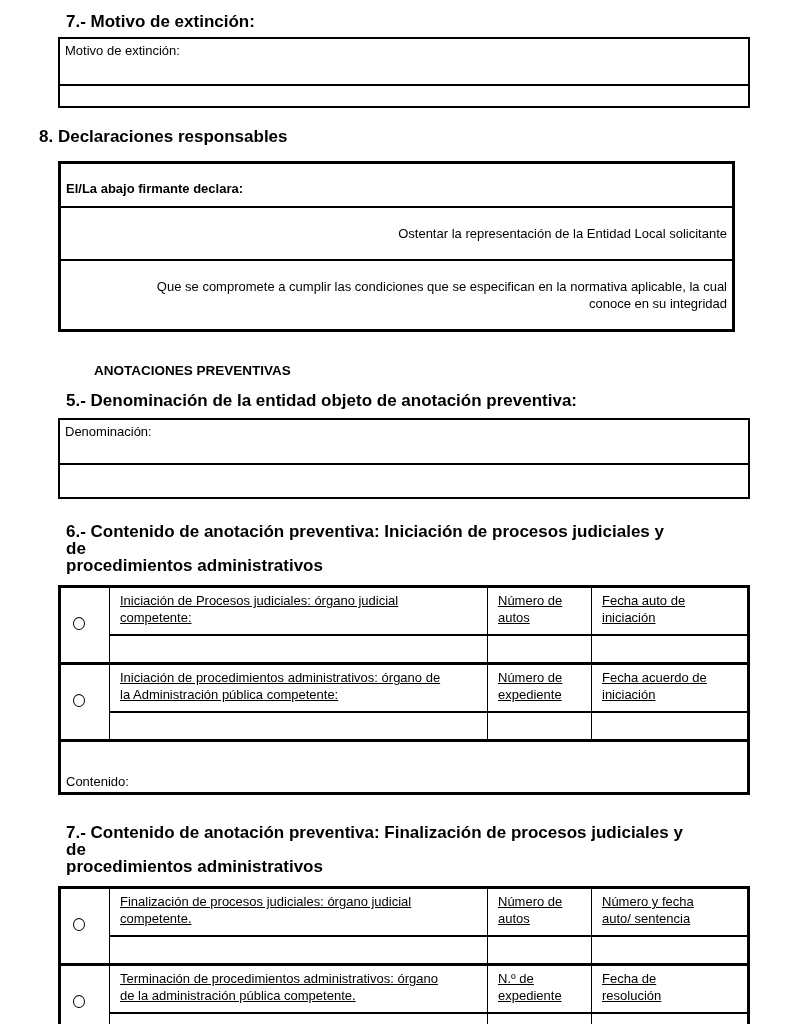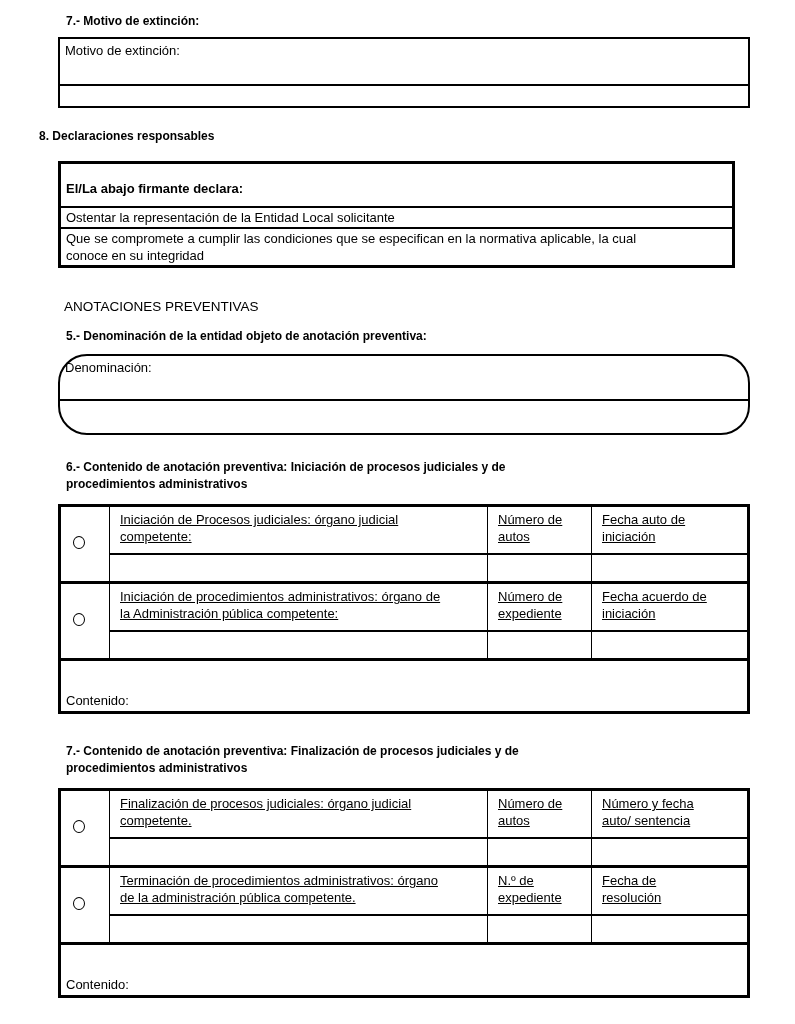--- a/index.html
+++ b/index.html
@@ -2,34 +2,34 @@
 <html><head>
 <meta charset="utf-8">
 <style>
   html,body{margin:0;padding:0;}
   body{
     width:795px;height:1024px;background:#ffffff;color:#000000;
     font-family:"Liberation Sans", sans-serif;font-size:13px;line-height:17px;
     overflow:hidden;
   }
   .heading{
-    font-weight:bold;font-size:12px;line-height:17px;
+    font-weight:bold;font-size:17px;line-height:17px;
     margin:0 0 0 66px;white-space:pre-line;width:620px;
   }
   .plain-title{
-    font-weight:normal;font-size:13.5px;line-height:17px;margin:0 0 0 64px;
+    font-weight:bold;font-size:13.5px;line-height:17px;margin:0 0 0 94px;
   }
   
   .fieldbox{margin-left:58px;border:2px solid #000;width:692px;box-sizing:border-box;}
   .fb-label-row{padding:3px 5px 12px 5px;height:30px;border-bottom:2px solid #000;}
   .fb-input-row{height:20px;}
   
   .declbox{margin:16px 0 0 58px;border:3px solid #000;width:677px;box-sizing:border-box;}
   .decl-title{font-weight:bold;padding:16px 16px 0 5px;height:26px;border-bottom:2px solid #000;}
-  .decl-item{padding:1px 5px;border-bottom:2px solid #000;white-space:pre-line;}
+  .decl-item{padding:17px 5px;border-bottom:2px solid #000;white-space:pre-line;text-align:right;}
   .decl-item:last-child{border-bottom:none;}
   
   .anot-table{
     border-collapse:collapse;table-layout:fixed;width:689px;
     margin:11px 0 0 58px;border:3px solid #000;
     font-size:13px;line-height:17px;
   }
   .anot-table td{border:1px solid #000;vertical-align:top;padding:4px 6px 2px 10px;white-space:pre-line;}
   .anot-table .desc-row td{height:40px;border-bottom-width:2px;text-decoration:underline;}
   .anot-table .input-row td{height:20px;border-bottom:3px solid #000;}
@@ -40,21 +40,21 @@
   .radio{
     display:inline-block;width:10px;height:11px;border:1px solid #000;border-radius:50%;
     background:transparent;
   }
   
   #h-motivo{margin-top:13px;}
   #box-motivo{margin-top:7px;}
   #h-decl{margin-top:20px;margin-left:39px;}
   #anot-title{margin-top:30px;}
   #h-denom{margin-top:13px;}
-  #box-denom{margin-top:9px;border-radius:29px;}
+  #box-denom{margin-top:9px;}
   #box-denom .fb-label-row{height:28px;}
   #box-denom .fb-input-row{height:32px;}
   #h-inic{margin-top:24px;}
   #h-fin{margin-top:29px;}
 </style>
 </head>
 <body>
 
 <div id="h-motivo" class="heading">7.- Motivo de extinción:</div>
 <div id="box-motivo" class="fieldbox">

